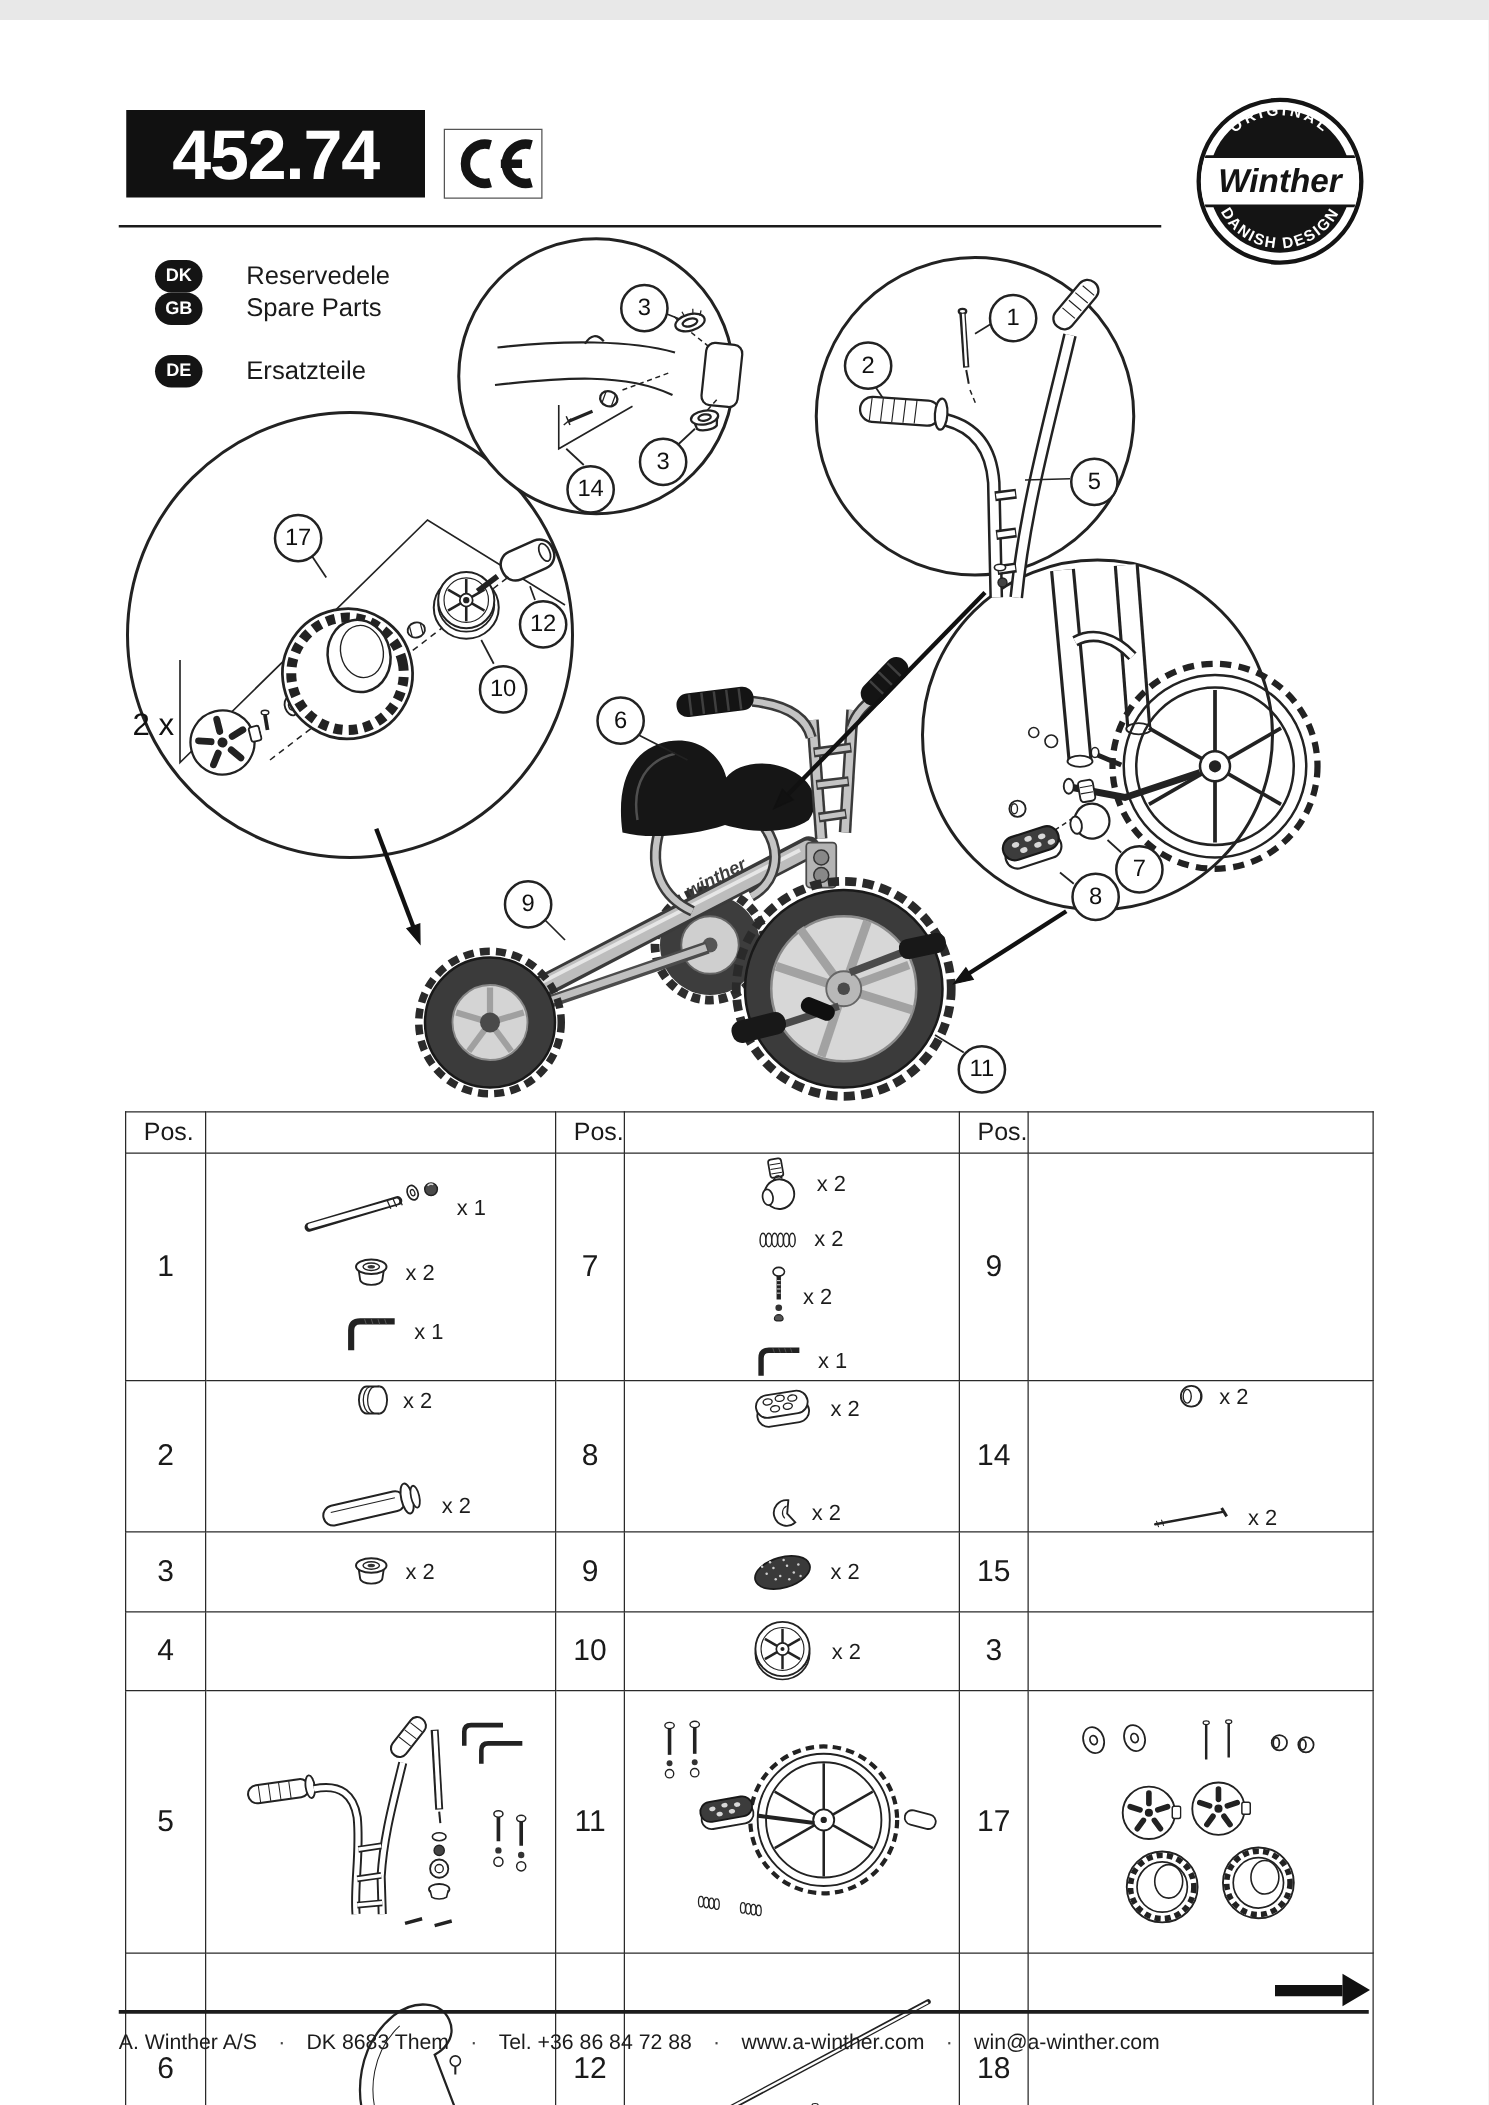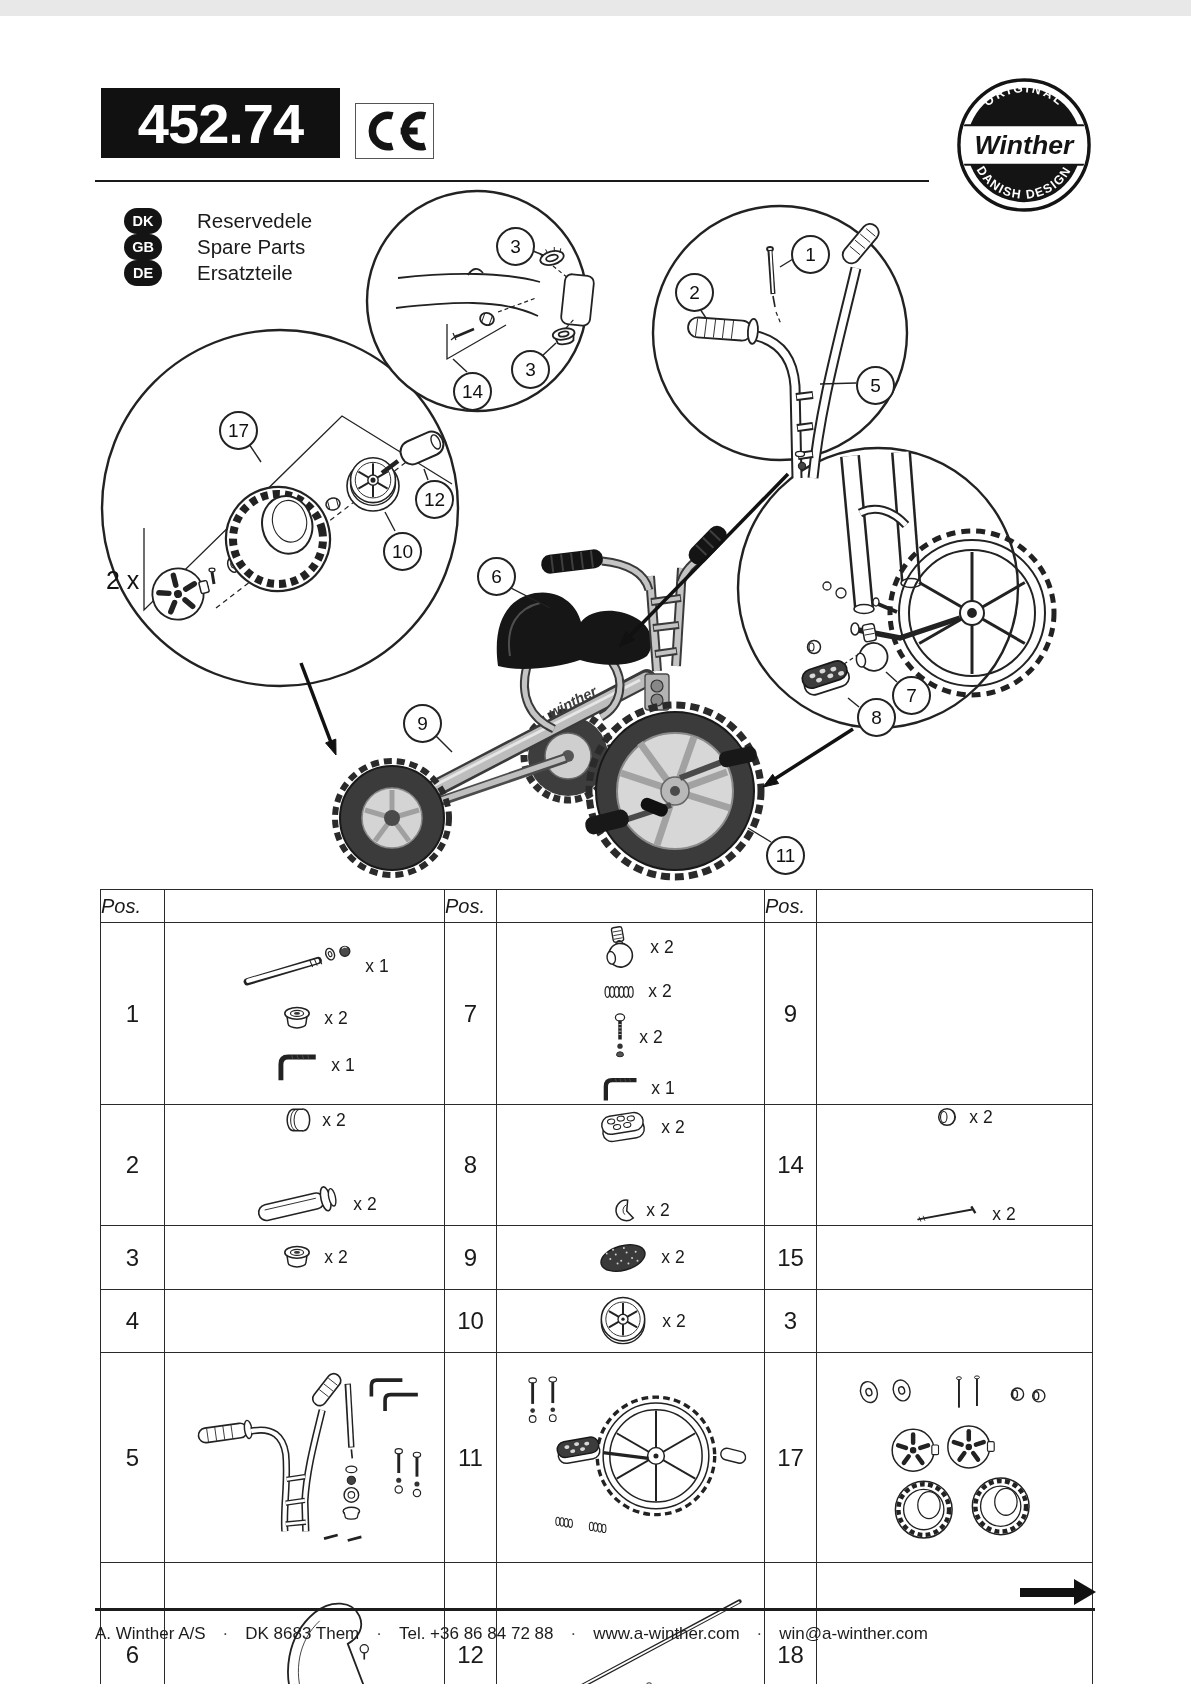--- a/index.html
+++ b/index.html
@@ -17,21 +17,21 @@
              font-size:14.5px;font-weight:bold;display:flex;align-items:center;justify-content:center;}
   .langlabel{font-size:20.5px;}
   
   .callout{position:absolute;width:35px;height:35px;border:2px solid #222;border-radius:50%;
            background:#fff;display:flex;align-items:center;justify-content:center;
            font-size:19px;color:#111;z-index:5;}
   .mult{position:absolute;font-size:25px;color:#111;z-index:5;text-align:right;}
   
   .parts-table{position:absolute;left:100px;top:873px;border-collapse:collapse;table-layout:fixed;}
   .parts-table td{border:1.5px solid #2a2a2a;padding:0;vertical-align:middle;}
-  .parts-table .poshdr{font-size:20px;padding-left:0;font-style:italic;}
+  .parts-table .poshdr{font-size:20px;padding-left:14px;}
   .parts-table .pos{font-size:24px;text-align:center;}
   .items{display:flex;align-items:center;padding-left:18px;flex-direction:column;}
   .itm{display:flex;align-items:center;gap:9px;}
   .qty{font-size:17.5px;color:#1c1c1c;white-space:nowrap;}
   .picon{flex:none;}
   
   .footrule{left:95px;top:1592px;width:1000px;height:2.5px;background:#1c1c1c;}
   .fwdarrow{left:1020px;top:1563px;display:flex;align-items:center;}
   .fwdarrow .shaft{width:54px;height:9px;background:#111;}
   .fwdarrow .head{width:0;height:0;border-top:13px solid transparent;border-bottom:13px solid transparent;border-left:22px solid #111;}
@@ -223,21 +223,21 @@
   </svg>
 
   <div class="abs langrow" style="top:192px">
     <span class="langbadge">DK</span>
     <span class="langlabel">Reservedele</span>
   </div>
   <div class="abs langrow" style="top:218px">
     <span class="langbadge">GB</span>
     <span class="langlabel">Spare Parts</span>
   </div>
-  <div class="abs langrow" style="top:244px">
+  <div class="abs langrow" style="top:268px">
     <span class="langbadge">DE</span>
     <span class="langlabel">Ersatzteile</span>
   </div>
 
   <svg class="abs" style="left:0;top:160px" width="1191" height="715" viewBox="0 160 1191 715">
 
     <circle cx="280" cy="492" r="178" fill="#fff" stroke="#222" stroke-width="2.4"></circle>
     <circle cx="477" cy="285" r="110" fill="#fff" stroke="#222" stroke-width="2.4"></circle>
     <circle cx="780" cy="317" r="127" fill="#fff" stroke="#222" stroke-width="2.4"></circle>
     <circle cx="878" cy="572" r="140" fill="#fff" stroke="#222" stroke-width="2.4"></circle>

